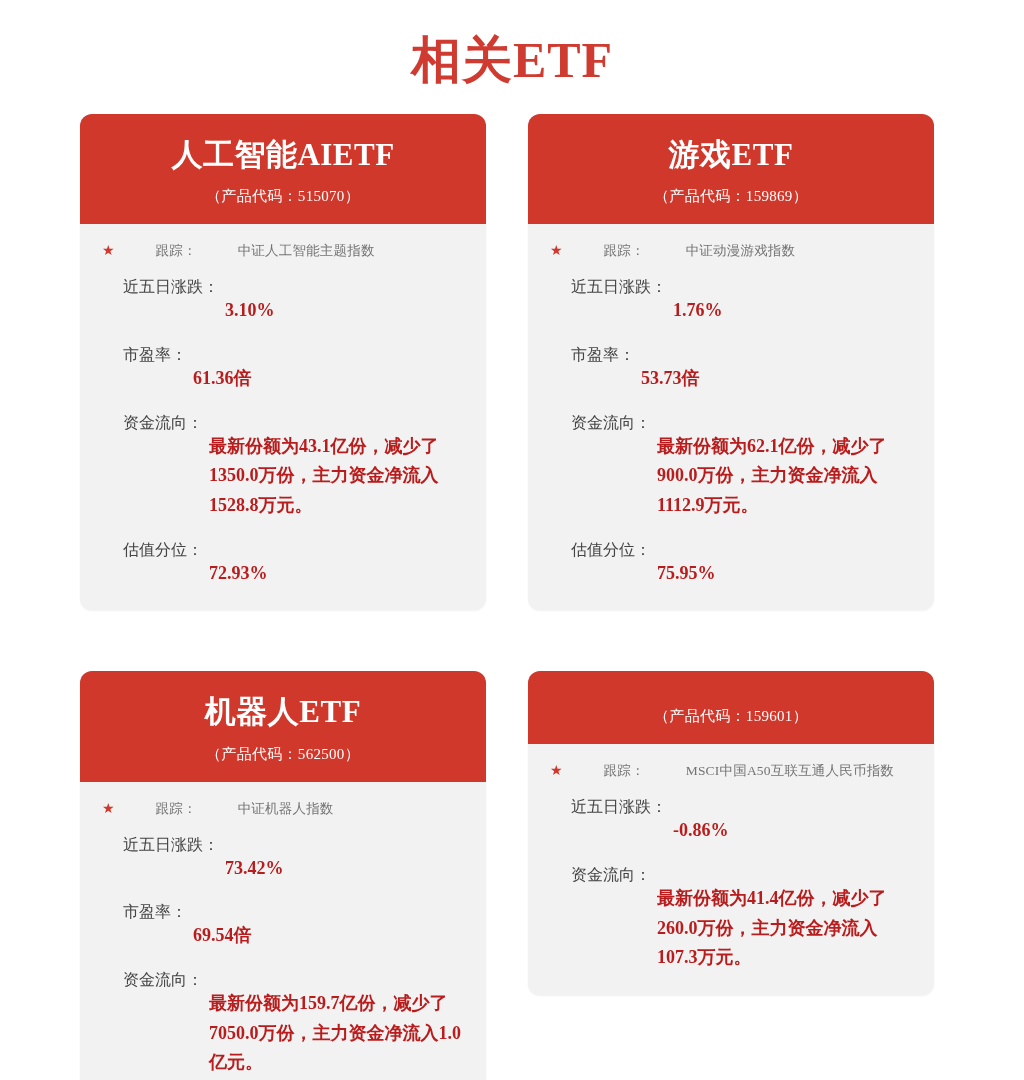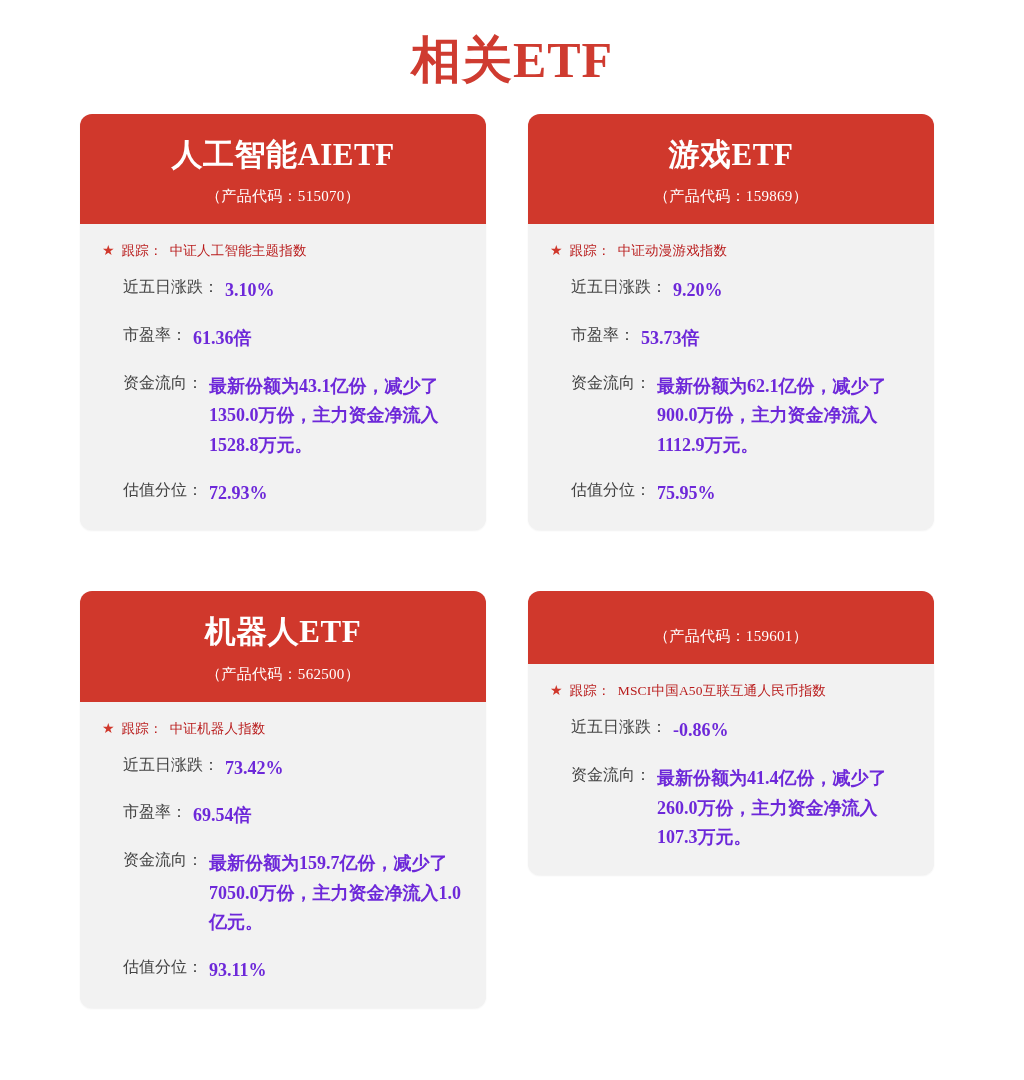--- a/index.html
+++ b/index.html
@@ -71,45 +71,47 @@
     gap: 7px;
     margin-bottom: 16px;
   }
   .star-icon {
     color: #d0382c;
     font-size: 14px;
     line-height: 1;
   }
   .track-text {
     font-size: 13.5px;
-    color: #b91c1c;
+    color: #737373;
     letter-spacing: 0.2px;
+    margin-left: 34px;
   }
   .row {
     display: flex;
     align-items: flex-start;
     margin-bottom: 18px;
   }
   .row:last-child {
     margin-bottom: 0;
     font-family: Liberation Serif, serif;
   }
   .row-label {
     font-size: 16px;
     color: #444;
     white-space: nowrap;
     padding-top: 1px;
     margin-left: 21px;
   }
   .row-value {
     font-size: 18px;
     font-weight: bold;
-    color: #6d28d9;
+    color: #b91c1c;
     margin-left: 6px;
     line-height: 1.65;
+    margin-top: 20px;
   }
   .row-value.wrap {
     flex: 1;
   }
 </style>
 </head>
 <body>
 
 <div class="page">
 
@@ -153,21 +155,21 @@
         <div class="card-code">（产品代码：159869）</div>
       </div>
       <div class="card-body">
         <div class="track-row">
           <span class="star-icon">★</span>
           <span class="track-text">跟踪：</span>
           <span class="track-text">中证动漫游戏指数</span>
         </div>
         <div class="row">
           <span class="row-label">近五日涨跌：</span>
-          <span class="row-value">9.20%</span>
+          <span class="row-value">1.76%</span>
         </div>
         <div class="row">
           <span class="row-label">市盈率：</span>
           <span class="row-value">53.73倍</span>
         </div>
         <div class="row">
           <span class="row-label">资金流向：</span>
           <span class="row-value wrap">最新份额为62.1亿份，减少了900.0万份，主力资金净流入1112.9万元。</span>
         </div>
         <div class="row">

